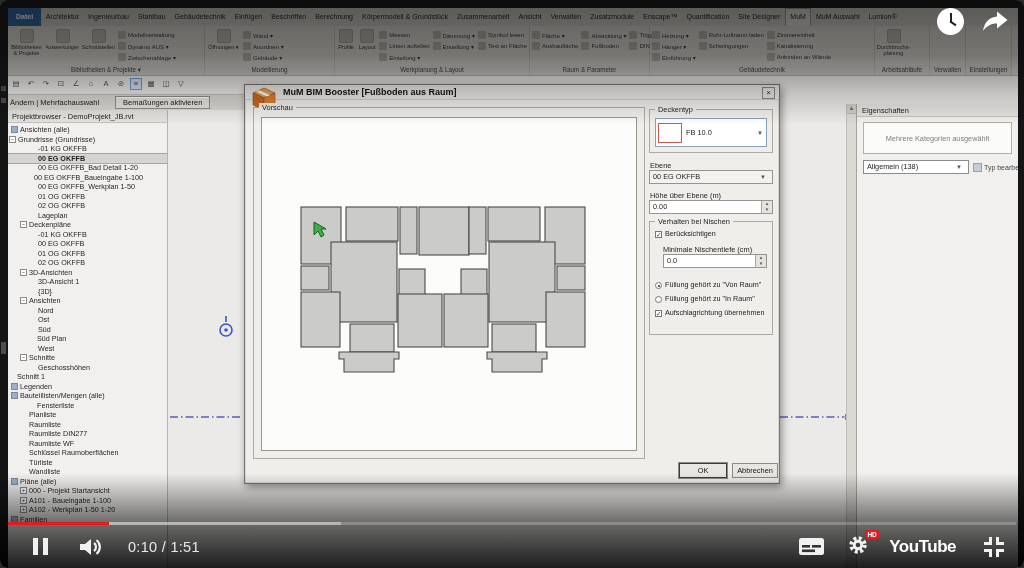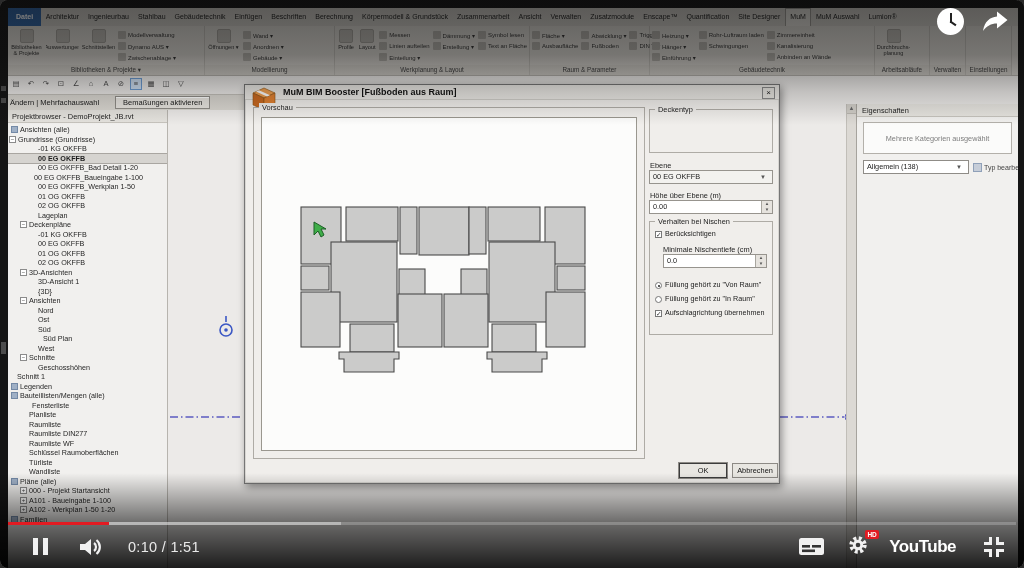--- a/index.html
+++ b/index.html
@@ -504,21 +504,21 @@
             <span>Nord</span>
           </div>
           <div class="trow" style="padding-left: 21px;">
             <span class="tg"></span>
             <span>Ost</span>
           </div>
           <div class="trow" style="padding-left: 21px;">
             <span class="tg"></span>
             <span>Süd</span>
           </div>
-          <div class="trow" style="padding-left: 26px;">
+          <div class="trow" style="padding-left: 20px;">
             <span class="tg"></span>
             <span>Süd Plan</span>
           </div>
           <div class="trow" style="padding-left: 21px;">
             <span class="tg"></span>
             <span>West</span>
           </div>
           <div class="trow g-minus" style="padding-left: 12px;">
             <span class="tg">−</span>
             <span>Schnitte</span>
@@ -532,21 +532,21 @@
             <span>Schnitt 1</span>
           </div>
           <div class="trow g-root" style="padding-left: 3px;">
             <span class="tg"></span>
             <span>Legenden</span>
           </div>
           <div class="trow g-root" style="padding-left: 3px;">
             <span class="tg"></span>
             <span>Bauteillisten/Mengen (alle)</span>
           </div>
-          <div class="trow" style="padding-left: 3px; gap: 12px;">
+          <div class="trow" style="padding-left: 20px;">
             <span class="tg"></span>
             <span>Fensterliste</span>
           </div>
           <div class="trow" style="padding-left: 12px;">
             <span class="tg"></span>
             <span>Planliste</span>
           </div>
           <div class="trow" style="padding-left: 12px;">
             <span class="tg"></span>
             <span>Raumliste</span>
@@ -660,20 +660,25 @@
               <rect x="230" y="206" width="44" height="28" fill="#cbcbca" stroke="#4a4a4a" stroke-width="1.1"></rect>
               <polygon points="77,234 137,234 137,241 132,241 132,254 82,254 82,241 77,241" fill="#cbcbca" stroke="#4a4a4a" stroke-width="1.1"></polygon>
               <polygon points="225,234 285,234 285,241 280,241 280,254 230,254 230,241 225,241" fill="#cbcbca" stroke="#4a4a4a" stroke-width="1.1"></polygon>
               <polygon points="52,104 52,117 56,113 59,119 62,117 59,111 64,111" fill="#3fae49" stroke="#1d5f26" stroke-width="1"></polygon>
             </svg>
         </div>
       </div>
 
       <div class="grp dk-grp">
         <span class="grp-legend">Deckentyp</span>
+        <div class="combo-big">
+          <span class="swatch"></span>
+          <span class="val">FB 10.0</span>
+          <span class="arrow">▼</span>
+        </div>
       </div>
 
       <div class="dlbl" style="left:405px;top:76px">Ebene</div>
       <div class="dcombo" style="left:404px;top:85px;width:124px">
         <span>00 EG OKFFB</span>
         <span class="arrow">▼</span>
       </div>
 
       <div class="dlbl" style="left:405px;top:106px">Höhe über Ebene (m)</div>
       <div class="dspin" style="left:404px;top:115px;width:124px">

